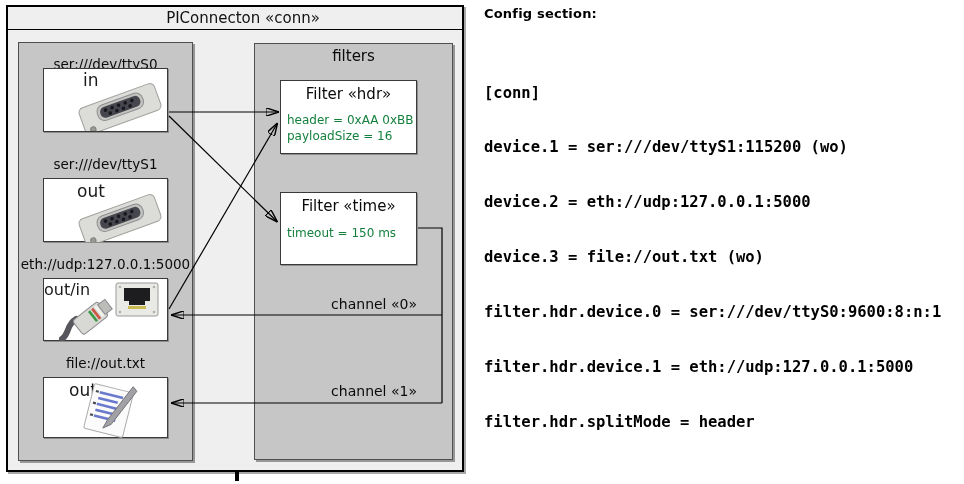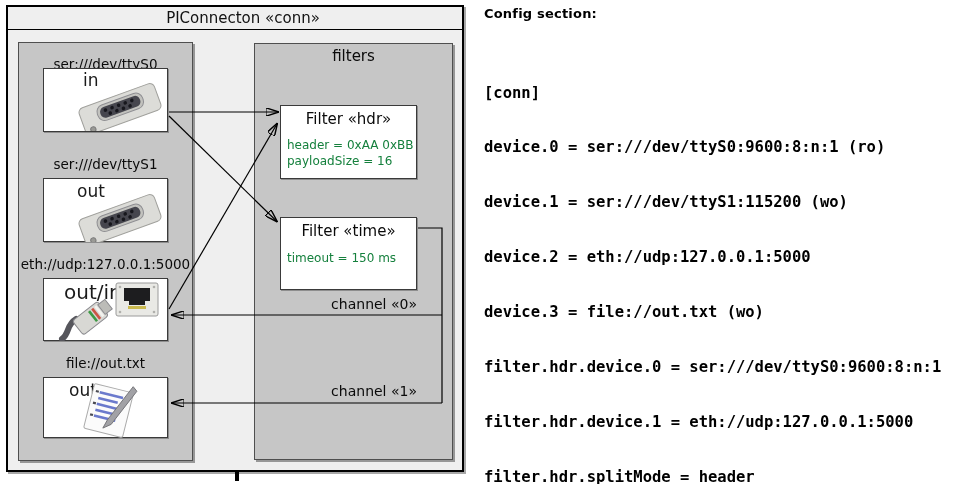--- a/index.html
+++ b/index.html
@@ -38,21 +38,21 @@
   }
   .port { position:absolute; font-size:17px; color:#1a1a1a; line-height:1.1; }
   .dev-icon { position:absolute; }
 
   .filters-title {
     position:absolute; top:3px; left:0; width:100%; text-align:center;
     font-size:15px; color:#0a0a0a;
   }
   .filter-box {
     position:absolute; left:25px; width:137px; background:#fff;
-    border:1px solid #3a3a3a; box-shadow:1px 1px 0 #8e8e8e;margin-top:25px;
+    border:1px solid #3a3a3a; box-shadow:1px 1px 0 #8e8e8e;
   }
   .filter-box .ftitle {
     position:absolute; top:4px; left:0; width:100%; text-align:center;
     font-size:15px; color:#0a0a0a;
   }
   .filter-box .fprop {
     position:absolute; left:6px; font-size:12px; color:#15803d; white-space:nowrap;
   }
   .hdr-box  { top:36px;  height:74px; }
   .time-box { top:148px; height:73px; }
@@ -142,21 +142,21 @@
                 <circle cx="53.5" cy="28.5" r="1.8"></circle>
                 <circle cx="60.5" cy="28.5" r="1.8"></circle>
             </g>
             <circle cx="18" cy="38" r="2.6" fill="#9a9a96" stroke="#777"></circle>
           </g>
         </svg>
       </div>
 
       <div class="dev-label" style="top:213px">eth://udp:127.0.0.1:5000</div>
       <div class="dev-box" style="top:235px;height:63px">
-        <span class="port" style="left:20px;top:2px;font-size:20px">out/in</span>
+        <span class="port" style="left:0;top:2px;font-size:16px">out/in</span>
         <svg class="dev-icon" style="right:8px;top:3px" width="44" height="36" viewBox="0 0 44 36">
           <rect x="1" y="1" width="42" height="33" rx="2" fill="#e9e9e5" stroke="#9a9a9a"></rect>
           <path d="M9,6 h26 v13 h-5 v4 h-16 v-4 h-5 z" fill="#1d1d1f"></path>
           <rect x="13" y="24" width="18" height="3" fill="#c9b94e"></rect>
           <circle cx="5" cy="5" r="1.3" fill="#b0b0ac"></circle>
             <circle cx="39" cy="5" r="1.3" fill="#b0b0ac"></circle>
           <circle cx="5" cy="30" r="1.3" fill="#b0b0ac"></circle>
             <circle cx="39" cy="30" r="1.3" fill="#b0b0ac"></circle>
         </svg>
         <svg class="dev-icon" style="left:10px;top:14px" width="72" height="48" viewBox="0 0 72 48">
@@ -227,21 +227,20 @@
     <line x1="442" y1="315" x2="171" y2="315" marker-end="url(#ah)"></line>
     <line x1="442" y1="403" x2="171" y2="403" marker-end="url(#ah)"></line>
   </svg>
 
   <div class="bottom-tick"></div>
 
   <div class="config">
     <div class="config-heading">Config section:</div>
     <div class="config-body">
       <div class="config-line">[conn]</div>
-      <div class="config-line">device.0 = ser:///dev/ttyS0:9600:8:n:1 (ro)</div>
       <div class="config-line">device.1 = ser:///dev/ttyS1:115200 (wo)</div>
       <div class="config-line">device.2 = eth://udp:127.0.0.1:5000</div>
       <div class="config-line">device.3 = file://out.txt (wo)</div>
       <div class="config-line">filter.hdr.device.0 = ser:///dev/ttyS0:9600:8:n:1</div>
       <div class="config-line">filter.hdr.device.1 = eth://udp:127.0.0.1:5000</div>
       <div class="config-line">filter.hdr.splitMode = header</div>
       
       
       
       

